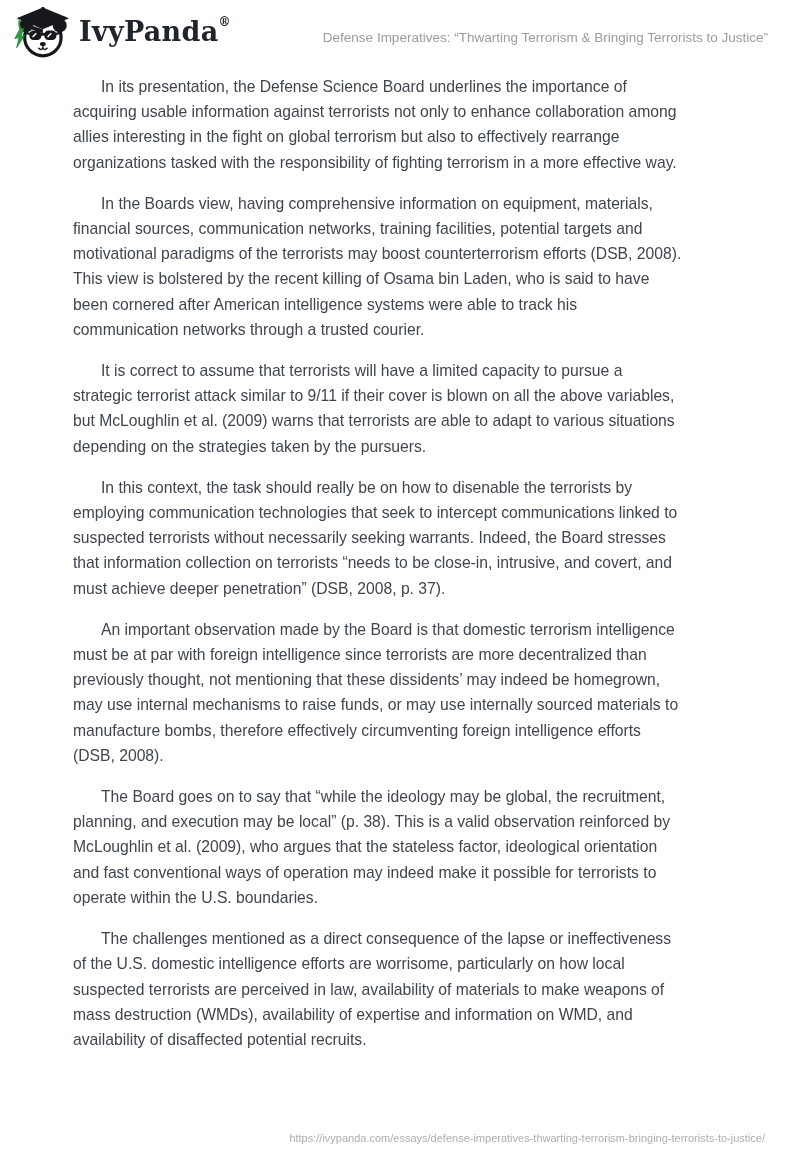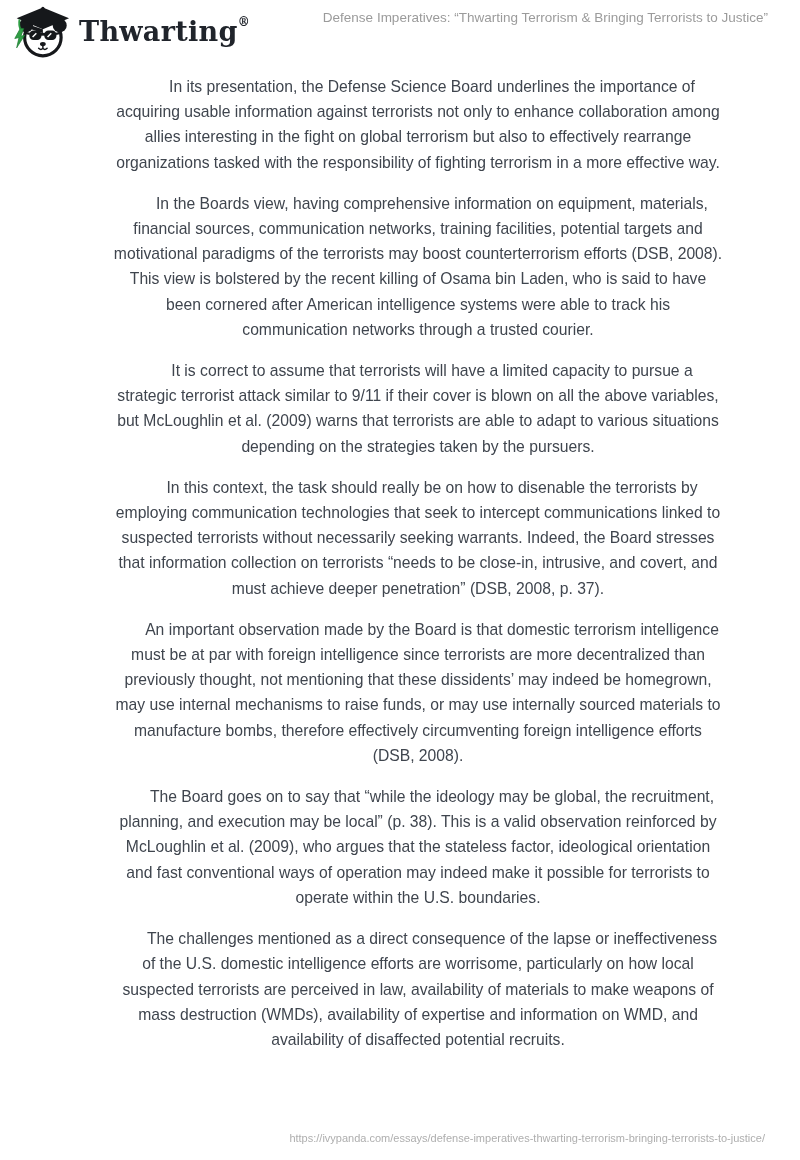--- a/index.html
+++ b/index.html
@@ -38,37 +38,37 @@
     font-weight: bold;
     font-size: 12px;
     color: #20242b;
     vertical-align: super;
     line-height: 1;
     position: relative;
     top: -9px;
   }
   .doc-title {
     position: absolute;
-    top: 10px;
+    top: 30px;
     right: 32px;
     font-size: 13.5px;
     color: #9b9b9b;
     white-space: nowrap;
   }
 
   
   .essay {
     position: absolute;
     top: 74px;
     left: 73px;
     width: 690px;
     color: #3f454e;
     font-size: 15.7px;
     line-height: 25.2px;
-    text-align: center;
+    text-align: left;
   }
   .essay p {
     margin: 0 0 16px 0;
     text-indent: 28px;
     white-space: pre-line;
   }
 
   
   .footer-url {
     position: absolute;
@@ -108,21 +108,21 @@
           <path d="M28.5,49.5 Q31,52 33,49.5 Q35,52 37.5,49.5" stroke="#16181b" stroke-width="1.6" fill="none" stroke-linecap="round"></path>
 
           <polygon points="5,17.5 33,6 61,17.5 33,29" fill="#16181b"></polygon>
           <polygon points="19,24.5 33,29 33,33.5 19,28.5" fill="#16181b"></polygon>
           <circle cx="33" cy="7" r="1.8" fill="#16181b"></circle>
 
           <path d="M8,18.5 Q7,25 9,29" stroke="#2f9e44" stroke-width="2" fill="none"></path>
           <polygon points="9,28 3,39 7.5,38 5,49 13.5,35.5 9.5,36.5 12.5,28.5" fill="#2f9e44" stroke="#1d7a33" stroke-width="0.8"></polygon>
         </svg>
       </span>
-      <span class="brand-name">Thwarting</span>
+      <span class="brand-name">IvyPanda</span>
         <span class="brand-reg">®</span>
     </div>
 
     <div class="doc-title">Defense Imperatives: “Thwarting Terrorism &amp; Bringing Terrorists to Justice”</div>
   </div>
 
   <div class="essay">
     <p>In its presentation, the Defense Science Board underlines the importance of
 acquiring usable information against terrorists not only to enhance collaboration among
 allies interesting in the fight on global terrorism but also to effectively rearrange

